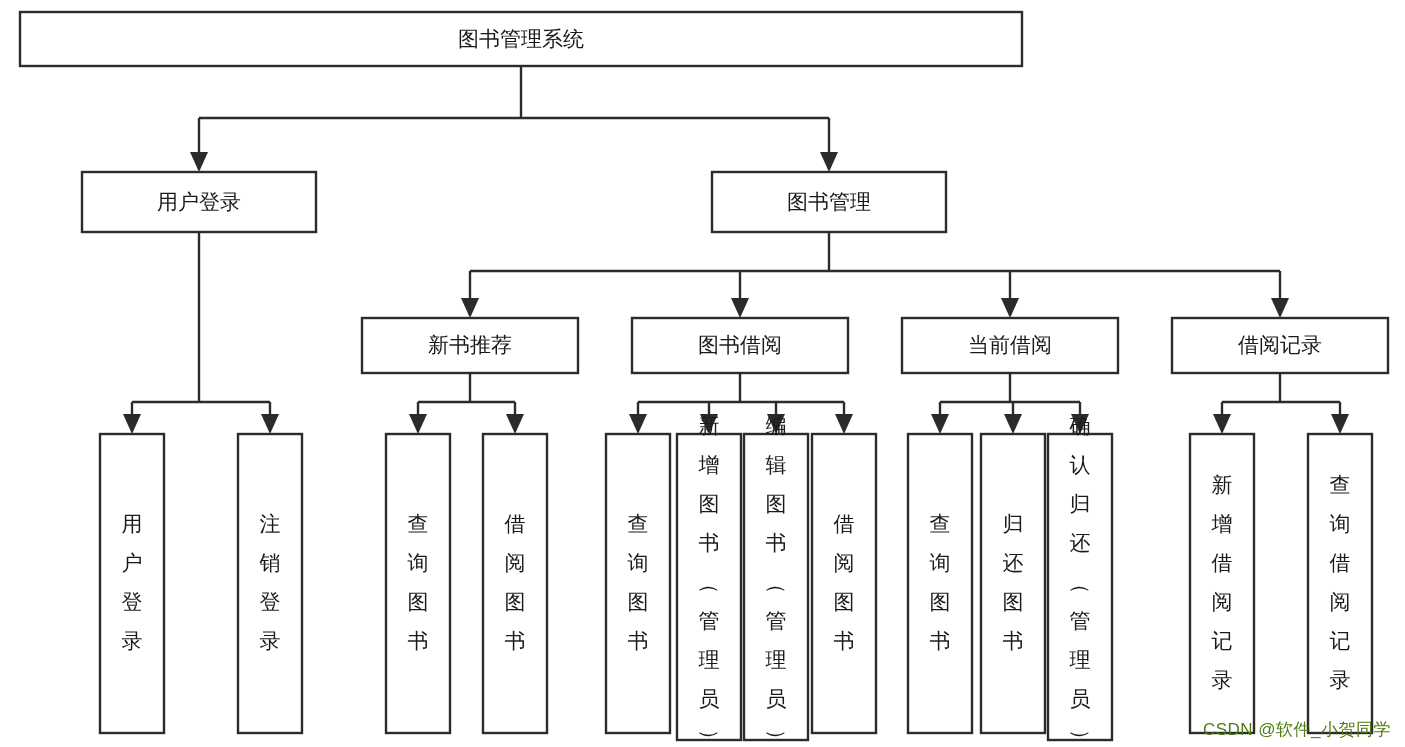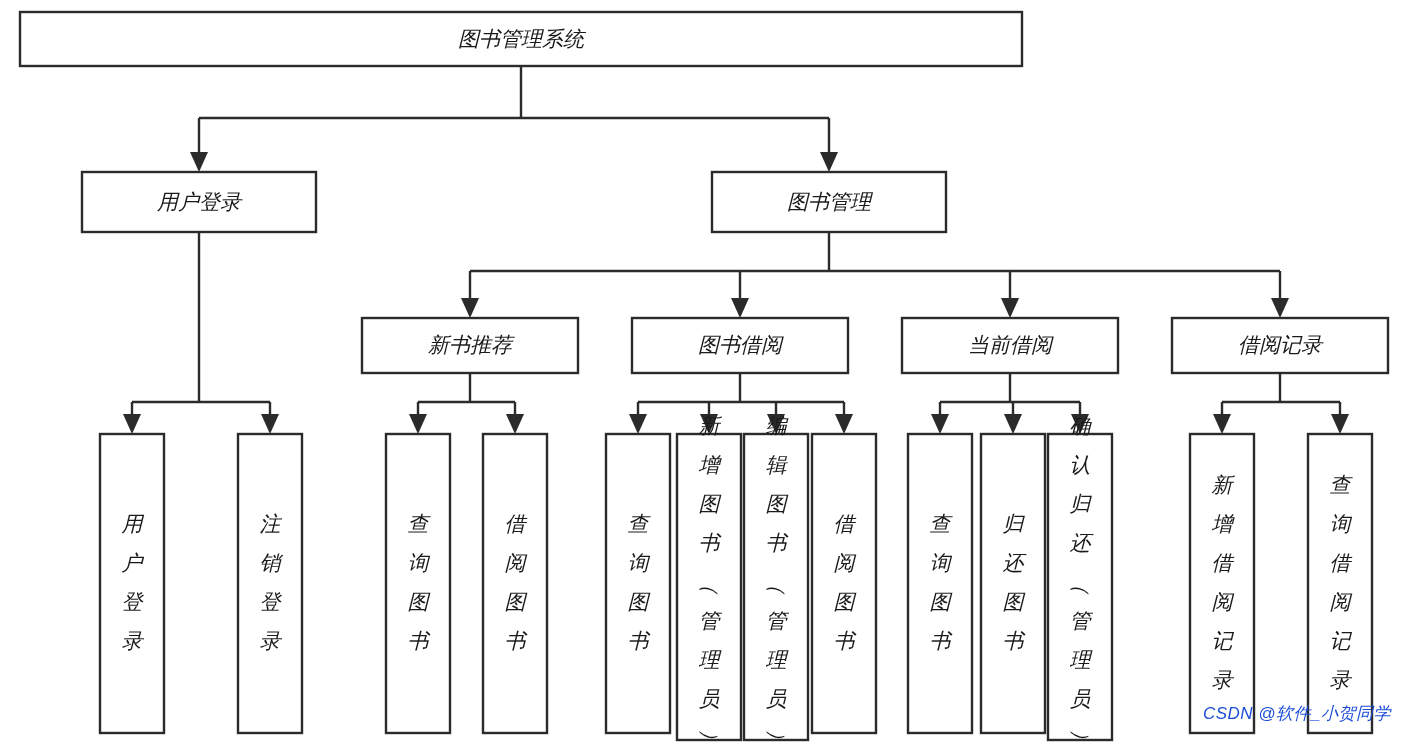--- a/index.html
+++ b/index.html
@@ -10,21 +10,20 @@
   body {
     width: 1405px;
     height: 747px;
     font-family: "Liberation Sans", "DejaVu Sans", sans-serif;
     overflow: hidden;
   }
   #diagram-root {
     position: relative;
     width: 1405px;
     height: 747px;
-    font-style: italic;
   }
   svg.flow {
     position: absolute;
     top: 0;
     left: 0;
     width: 1405px;
     height: 747px;
   }
   .node-box {
     fill: #ffffff;
@@ -51,24 +50,24 @@
   .v-label-char {
     font-family: "Liberation Sans", "DejaVu Sans", sans-serif;
     font-size: 21px;
     fill: #1a1a1a;
     text-anchor: middle;
     dominant-baseline: middle;
   }
   .watermark {
     position: absolute;
     right: 14px;
-    bottom: 22px;
+    bottom: 6px;
     font-family: "Liberation Sans", "DejaVu Sans", sans-serif;
     font-size: 17px;
-    color: #1d4ed8;
+    color: #4d7c0f;
     letter-spacing: 0.5px;
     white-space: nowrap;
     user-select: none;
   }
 </style>
 </head>
 <body>
 
 <div id="diagram-root">
   <svg class="flow" viewBox="0 0 1405 747">

